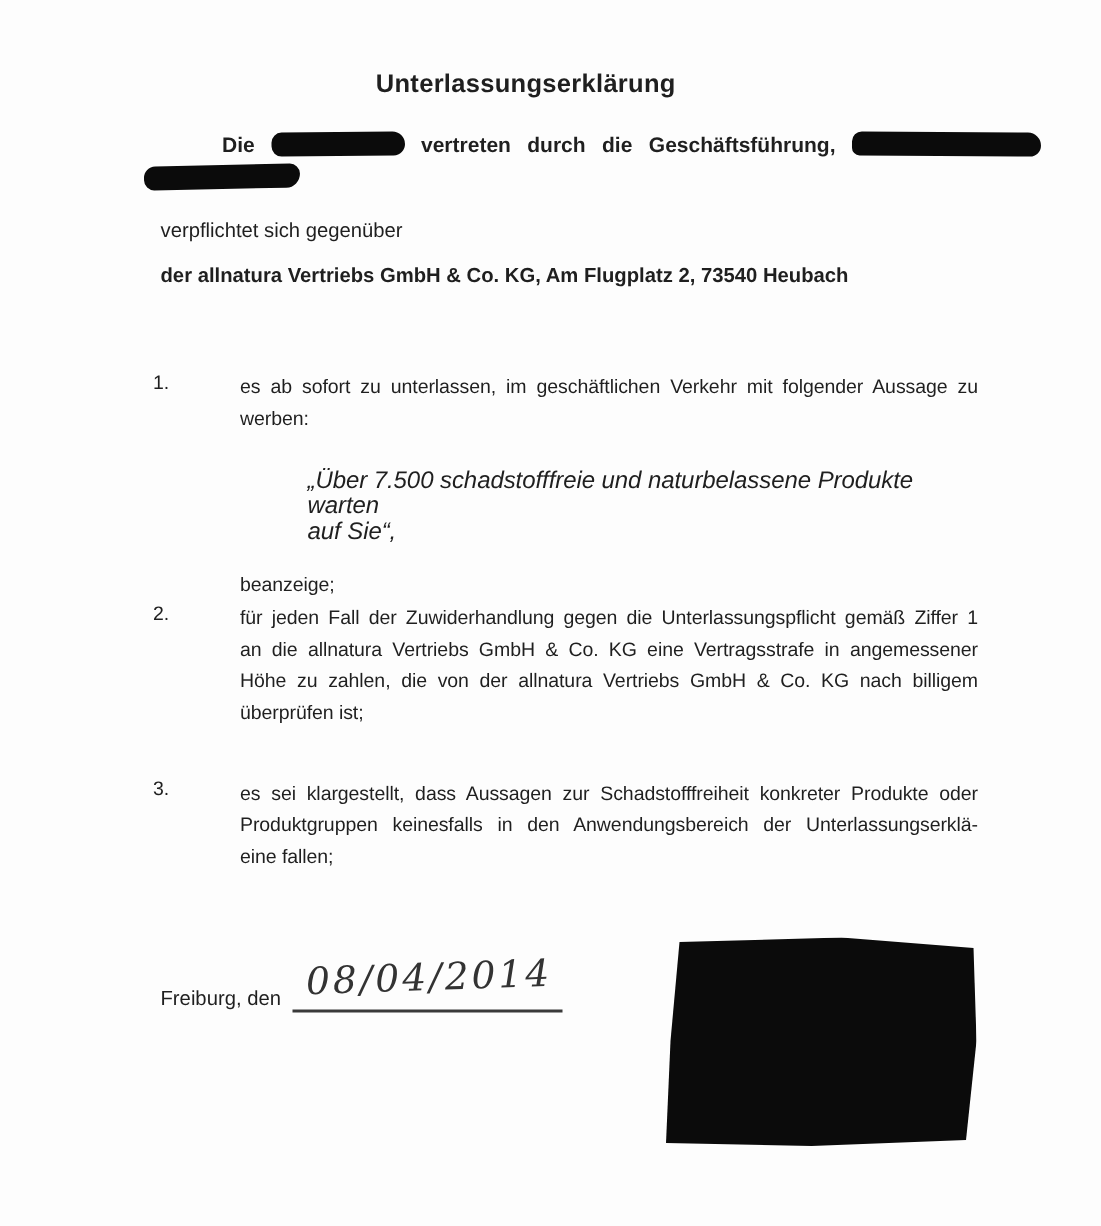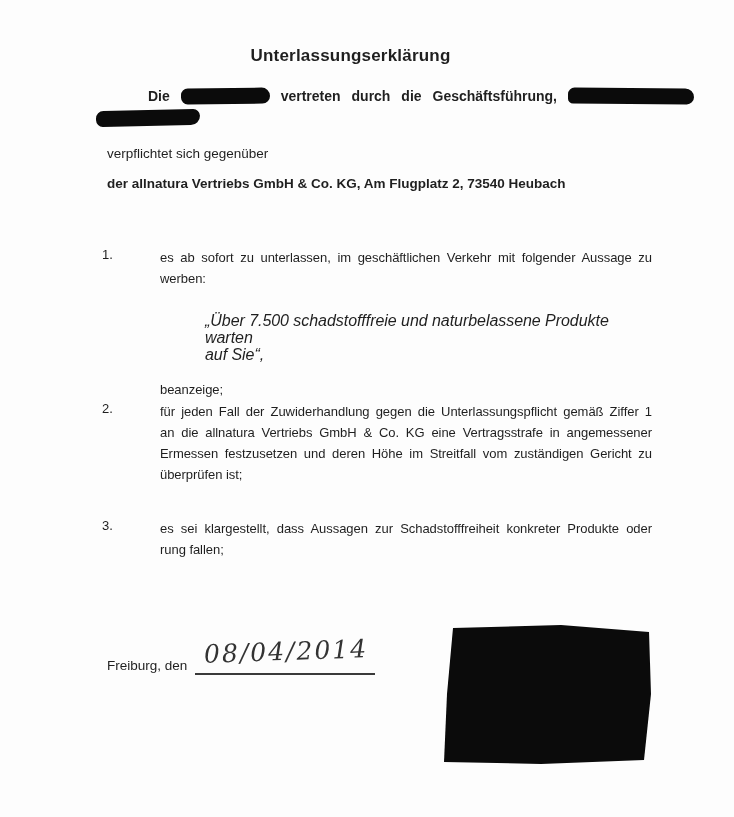--- a/index.html
+++ b/index.html
@@ -112,30 +112,31 @@
       </div>
       <div class="ln lline">beanzeige;</div>
     </div>
   </div>
 
   <div class="clause clause-2">
     <span class="clause-number">2.</span>
     <div class="clause-body">
       <div class="ln jline">für jeden Fall der Zuwiderhandlung gegen die Unterlassungspflicht gemäß Ziffer 1</div>
       <div class="ln jline">an die allnatura Vertriebs GmbH &amp; Co. KG eine Vertragsstrafe in angemessener</div>
-      <div class="ln jline">Ermessen festzusetzen und deren Höhe im Streitfall vom zuständigen Gericht zu</div>
+      <div class="ln jline">Höhe zu zahlen, die von der allnatura Vertriebs GmbH &amp; Co. KG nach billigem</div>
       <div class="ln lline">überprüfen ist;</div>
     </div>
   </div>
 
   <div class="clause clause-3">
     <span class="clause-number">3.</span>
     <div class="clause-body">
       <div class="ln jline">es sei klargestellt, dass Aussagen zur Schadstofffreiheit konkreter Produkte oder</div>
-      <div class="ln lline">rung fallen;</div>
+      <div class="ln jline">Produktgruppen keinesfalls in den Anwendungsbereich der Unterlassungserklä-</div>
+      <div class="ln lline">eine fallen;</div>
     </div>
   </div>
 
   <div class="place-date-label">Freiburg, den</div>
   <div class="date-underline"></div>
   <div class="handwritten-date">08/04/2014</div>
   <div class="signature-redaction"></div>
 
 </div>
 

